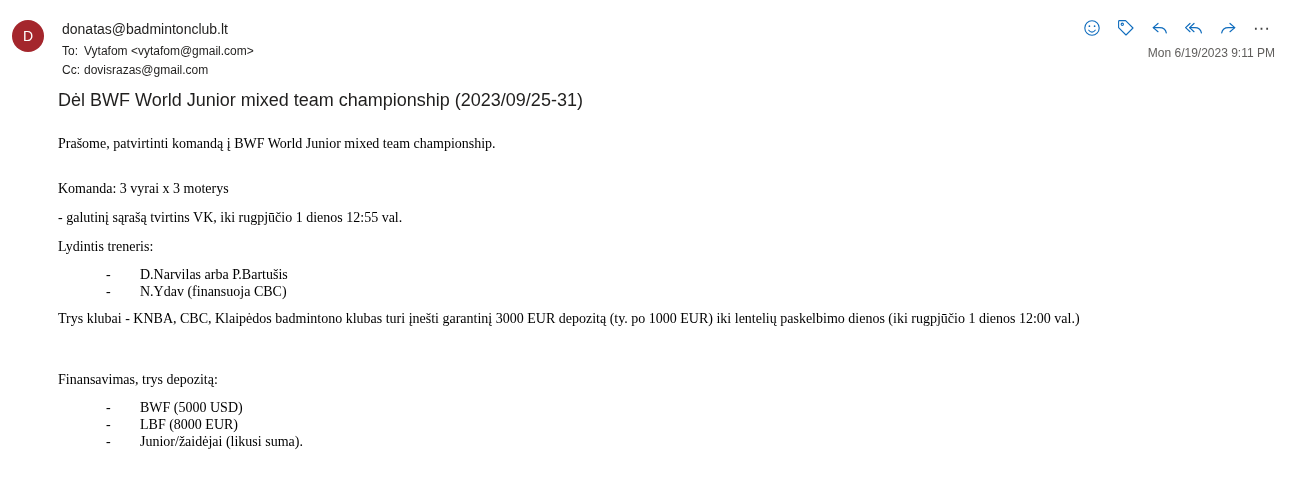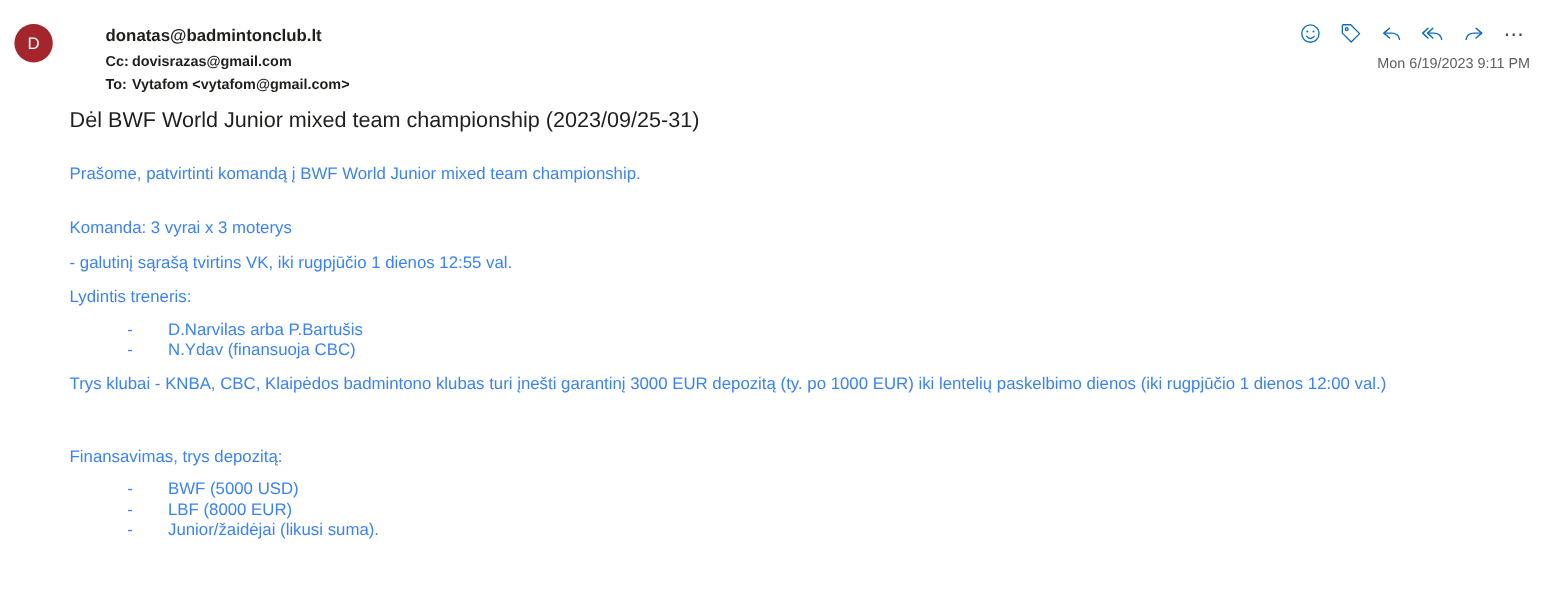--- a/index.html
+++ b/index.html
@@ -40,23 +40,22 @@
     background: #a4262c;
     color: #ffffff;
     font-size: 14px;
     line-height: 32px;
     text-align: center;
     font-family: "Liberation Sans", sans-serif;
     user-select: none;
   }
 
   .sender-block {
-    margin-left: 72px;
+    margin-left: 46px;
     padding-top: 2px;
-    font-weight: bold;
   }
 
   .sender-name {
     font-size: 14px;
     color: #201f1e;
     line-height: 18px;
     margin-bottom: 4px;
   }
 
   .recipient-line {
@@ -119,21 +118,22 @@
     color: #201f1e;
     line-height: 20px;
   }
 
   
   .body {
     margin: 0 0 16px 58px;
     padding-top: 24px;
     font-size: 14px;
     line-height: 20px;
-    color: #3b82f6;
+    color: #000000;
+    font-family: Liberation Serif, serif;
   }
   .body p {
     margin: 0 0 9px 0;
   }
   .body p.spacer-after {
     margin-bottom: 25px;
   }
   .bullet-list {
     margin: 0 0 9px 0;
     padding: 0;
@@ -164,24 +164,24 @@
 
 <div class="email-reading-pane">
 
   <div class="header">
 
     <div class="avatar">D</div>
 
     <div class="sender-block">
       <div class="sender-name">donatas@badmintonclub.lt</div>
       <div class="recipient-line">
+        <span class="recipient-label">To:</span><span class="recipient-value">Vytafom  &lt;vytafom@gmail.com&gt;</span>
+      </div>
+      <div class="recipient-line">
         <span class="recipient-label">Cc:</span><span class="recipient-value">dovisrazas@gmail.com</span>
-      </div>
-      <div class="recipient-line">
-        <span class="recipient-label">To:</span><span class="recipient-value">Vytafom  &lt;vytafom@gmail.com&gt;</span>
       </div>
     </div>
 
     <div class="actions">
 
       <div class="action-btn">
         <span>
           <svg width="18" height="18" viewBox="0 0 18 18" fill="none" stroke="currentColor" stroke-width="1.1">
             <circle cx="9" cy="9" r="7.2"></circle>
             <circle cx="6.4" cy="7.2" r="0.85" fill="currentColor" stroke="none"></circle>

